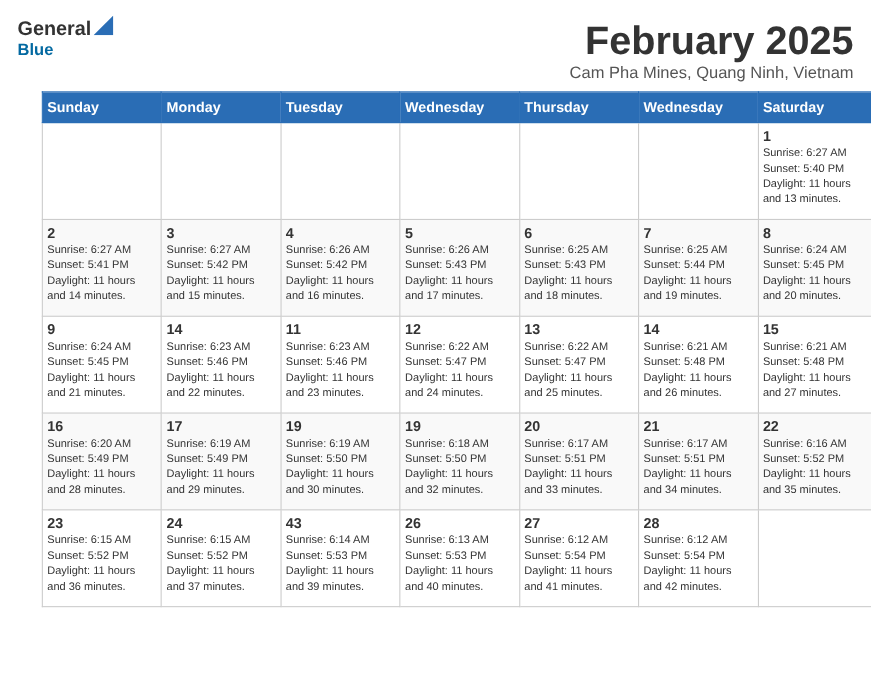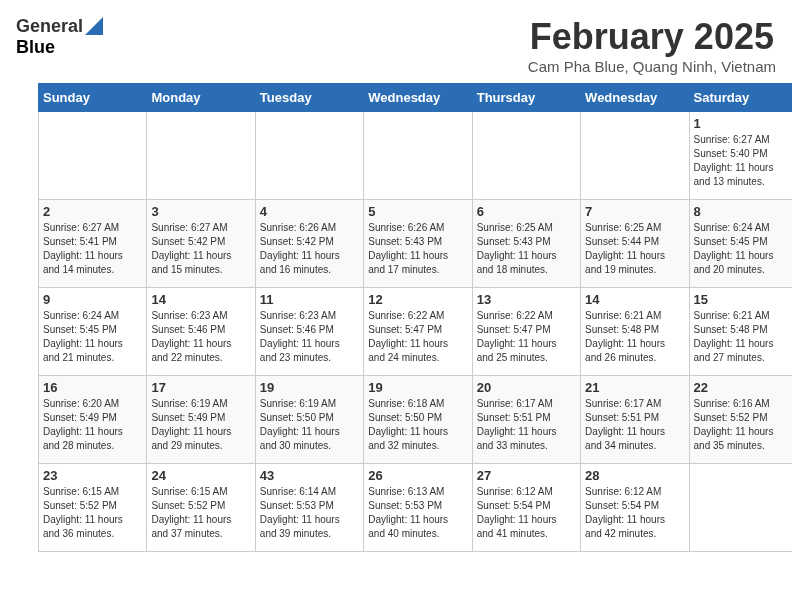--- a/index.html
+++ b/index.html
@@ -20,30 +20,30 @@
       display: flex;
       flex-direction: column;
       align-items: flex-start;
     }
     .logo-general {
       font-size: 18px;
       font-weight: bold;
       color: #333;
     }
     .logo-blue {
-      font-size: 18px;
-      font-weight: bold;
-      color: #000000;
+      font-size: 15px;
+      font-weight: bold;
+      color: #0369a1;
     }
     .logo-line {
       display: flex;
-      align-items: center;
+      align-items: flex-start;
     }
     .title-block {
-      text-align: center;
+      text-align: right;
     }
     .title-month {
       font-size: 36px;
       font-weight: bold;
       color: #333;
     }
     .title-location {
       font-size: 15px;
       color: #555;
     }
@@ -100,21 +100,21 @@
       <svg width="18" height="18" viewBox="0 0 18 18" style="margin-left:2px;margin-top:-2px;">
         <polygon points="0,18 18,0 18,18" fill="#2a6db5"></polygon>
       </svg>
     </div>
     <div>
       <span class="logo-blue">Blue</span>
     </div>
   </div>
   <div class="title-block">
     <div class="title-month">February 2025</div>
-    <div class="title-location">Cam Pha Blue, Quang Ninh, Vietnam</div>
+    <div class="title-location">Cam Pha Mines, Quang Ninh, Vietnam</div>
   </div>
 </div>
 
 <table class="calendar">
   <thead>
     <tr>
     <th>Sunday</th>
         <th>Monday</th>
         <th>Tuesday</th>
         <th>Wednesday</th>

